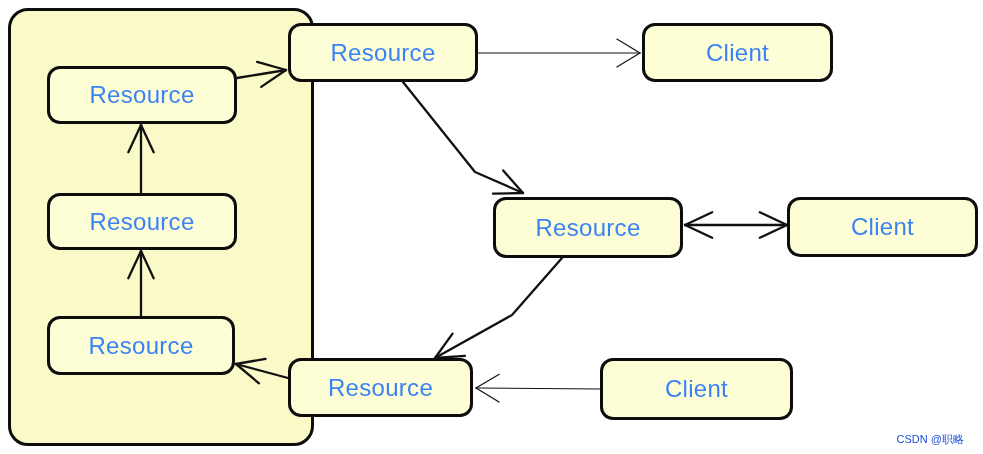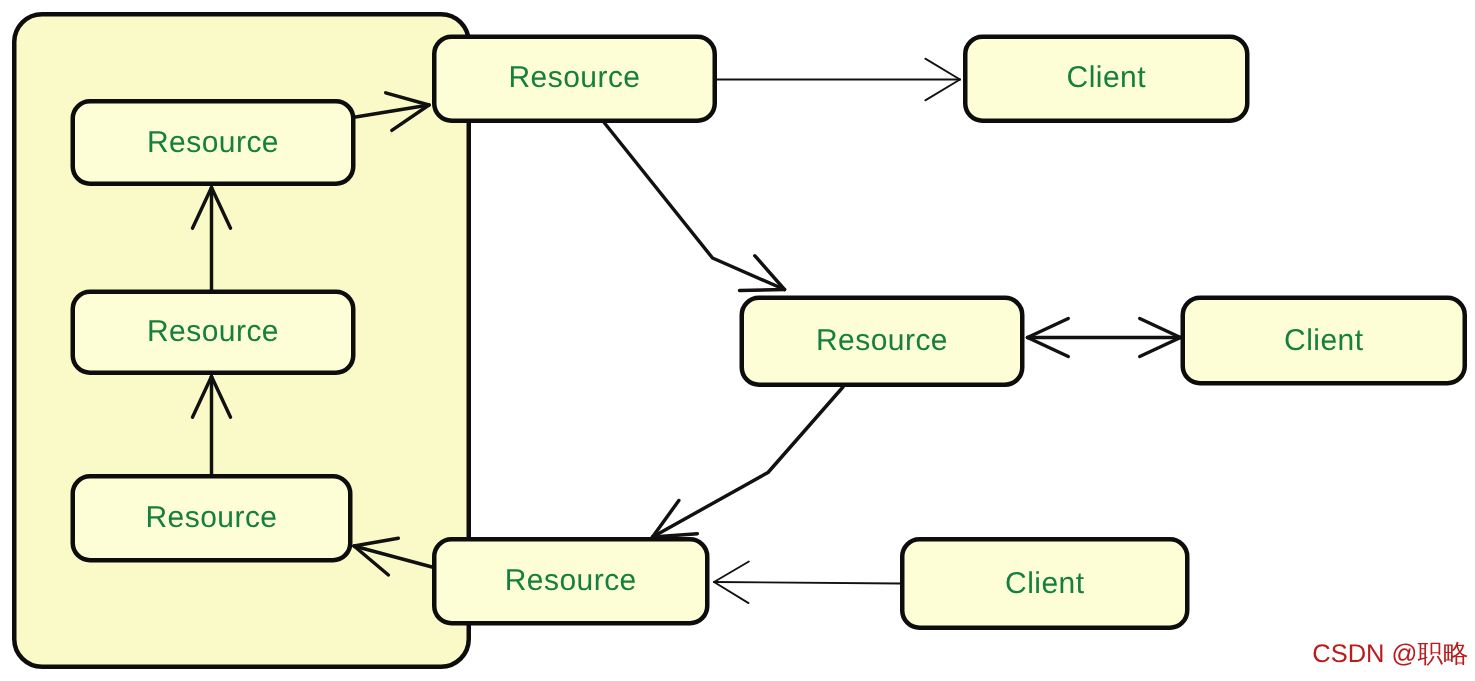--- a/index.html
+++ b/index.html
@@ -34,30 +34,30 @@
     box-sizing: border-box;
     border: 3.5px solid #0d0d0d;
     border-radius: 13px;
     background: #fdfdd6;
     display: flex;
     align-items: center;
     justify-content: center;
     z-index: 2;
   }
   .node span {
-    font-size: 20px;
-    color: #15803d;
+    font-size: 24px;
+    color: #3b82f6;
     letter-spacing: 0.3px;
   }
   .watermark {
     position: absolute;
-    right: 4px;
+    right: 19px;
     bottom: 7px;
-    font-size: 17px;
-    color: #b91c1c;
+    font-size: 11px;
+    color: #1d4ed8;
     z-index: 3;
   }
 </style>
 </head>
 <body>
 
 <div class="diagram">
   <div class="group" id="group" style="left: 8px; top: 8px; width: 306px; height: 438px; border-radius: 20px; background: rgb(250, 250, 200);"></div>
   <svg class="edges" id="edges" width="983" height="454" viewBox="0 0 983 454">
       <g>

